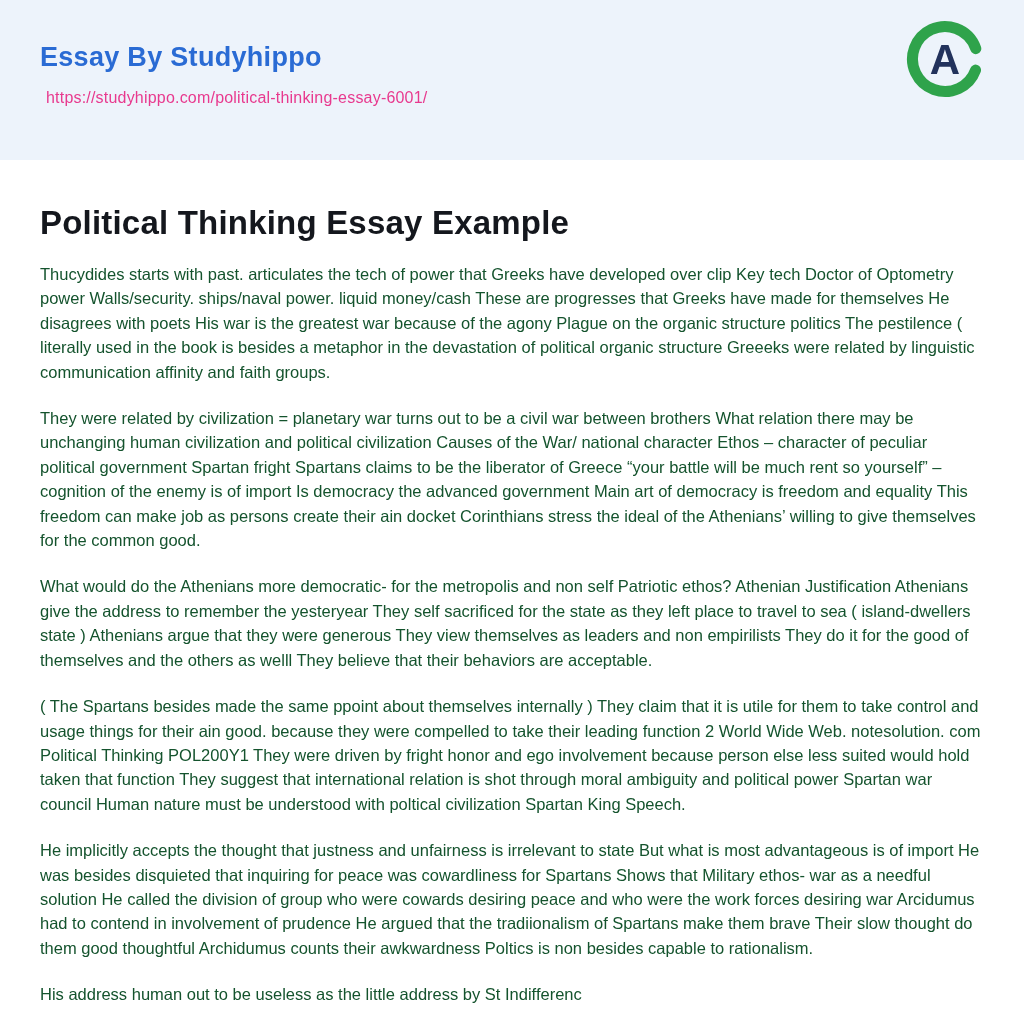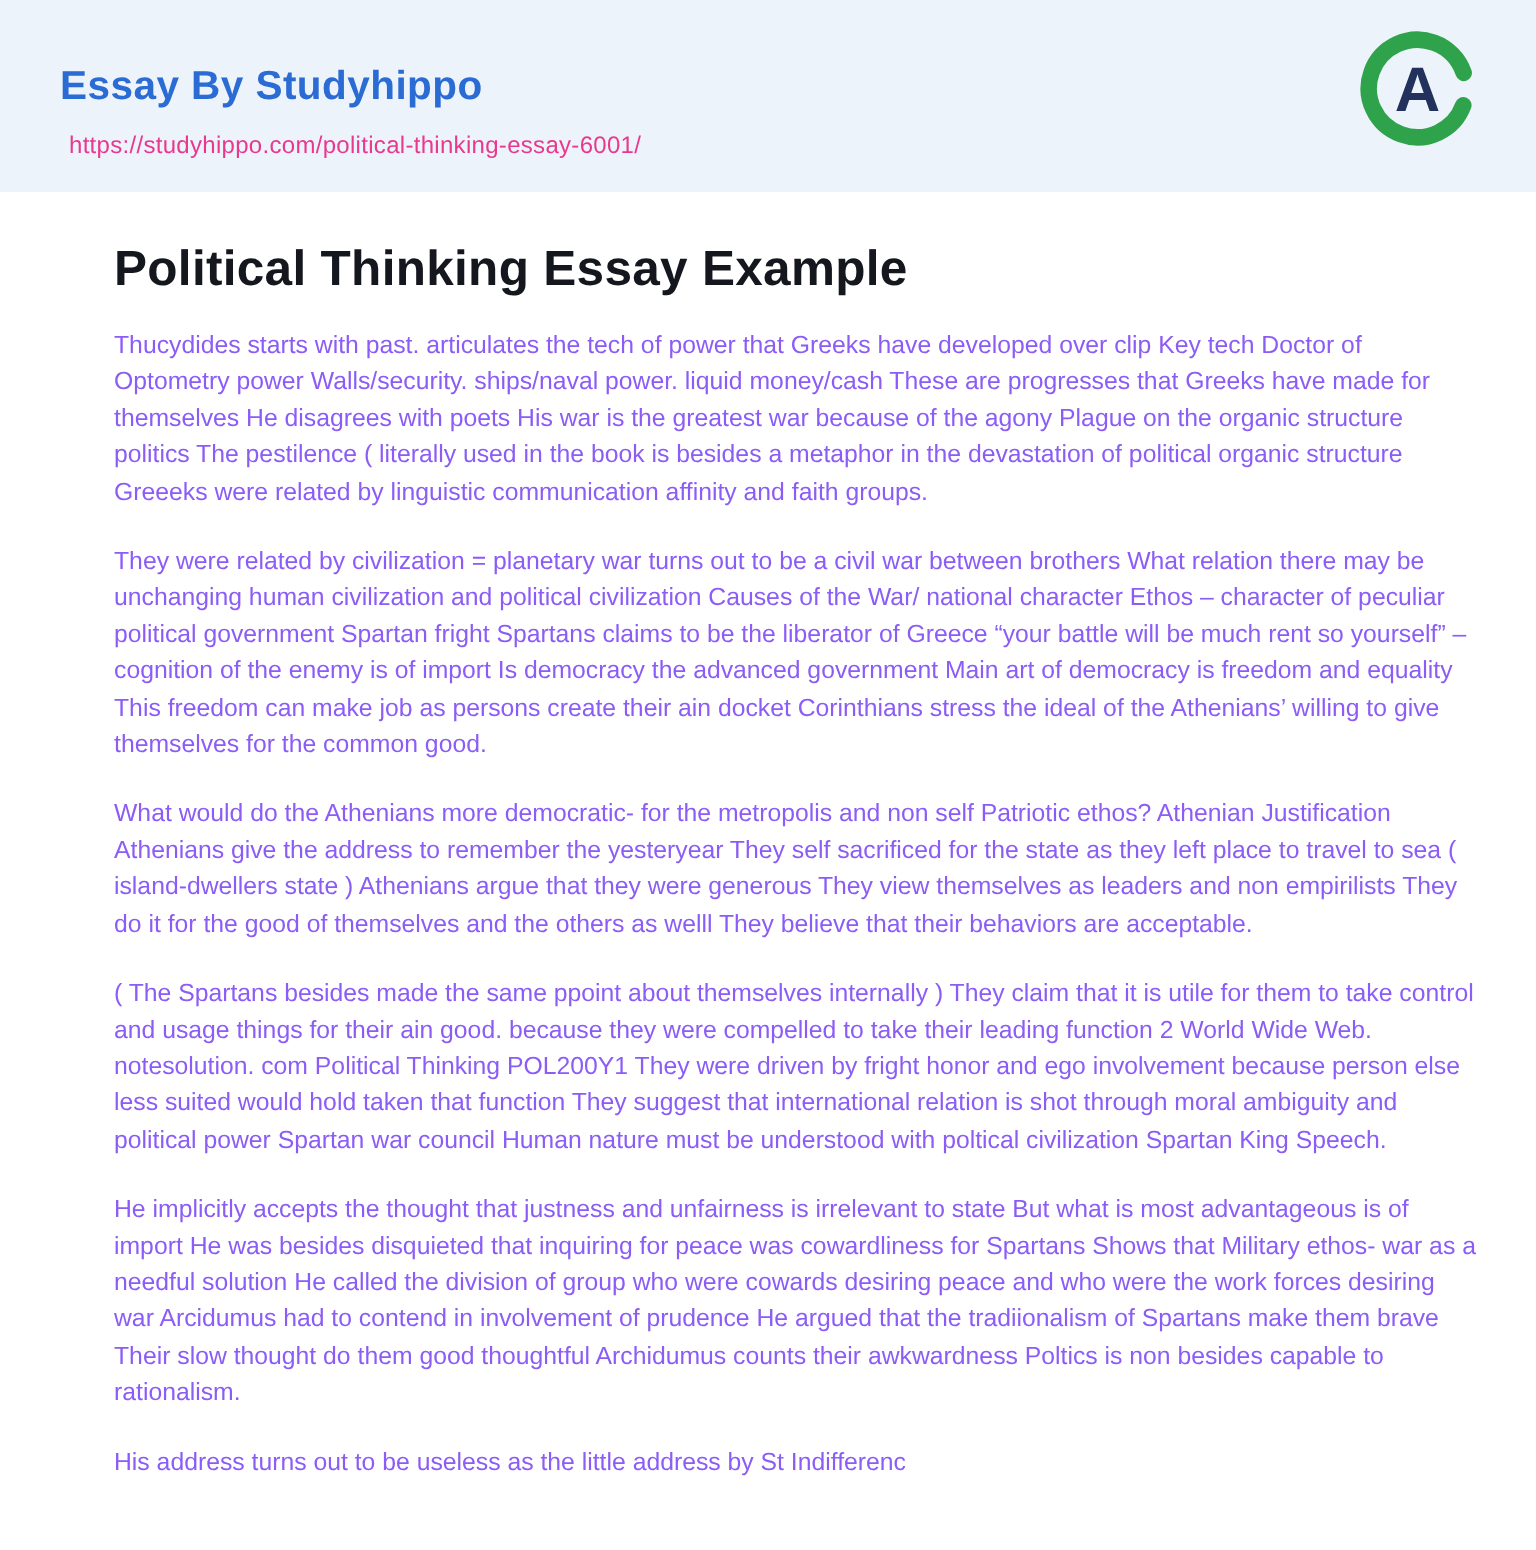--- a/index.html
+++ b/index.html
@@ -6,21 +6,21 @@
   html, body { margin: 0; padding: 0; }
   body {
     width: 1024px;
     height: 1033px;
     background: #ffffff;
     font-family: "Liberation Sans", sans-serif;
     overflow: hidden;
   }
   .header {
     background: #edf3fb;
-    height: 128px;
+    height: 160px;
     position: relative;
   }
   .site-title {
     position: absolute;
     left: 40px;
     top: 42px;
     font-size: 27px;
     font-weight: 700;
     color: #2a6bd4;
     letter-spacing: 0.3px;
@@ -35,34 +35,33 @@
     letter-spacing: 0.2px;
   }
   .logo {
     position: absolute;
     right: 40px;
     top: 20px;
     width: 78px;
     height: 78px;
   }
   .main {
-    padding: 18px 40px 0 40px;
-    margin-left: 36px;
+    padding: 30px 40px 0 40px;
   }
   .page-title {
     font-size: 33px;
     font-weight: 700;
     color: #14171d;
     margin: 14px 0 20px 0;
     letter-spacing: 0.2px;
   }
   .para {
     font-size: 16.5px;
     line-height: 24.4px;
-    color: #8b5cf6;
+    color: #14532d;
     margin: 0 0 22px 0;
     max-width: 946px;
   }
 </style>
 </head>
 <body>
 
 <header class="header">
   <div class="site-title">Essay By Studyhippo</div>
   <a class="site-url" href="#">https://studyhippo.com/political-thinking-essay-6001/</a>
@@ -74,14 +73,14 @@
   </div>
 </header>
 
 <main class="main">
   <h1 class="page-title">Political Thinking Essay Example</h1>
   <p class="para">Thucydides starts with past. articulates the tech of power that Greeks have developed over clip Key tech Doctor of Optometry power Walls/security. ships/naval power. liquid money/cash These are progresses that Greeks have made for themselves He disagrees with poets His war is the greatest war because of the agony Plague on the organic structure politics The pestilence ( literally used in the book is besides a metaphor in the devastation of political organic structure Greeeks were related by linguistic communication affinity and faith groups.</p>
   <p class="para">They were related by civilization = planetary war turns out to be a civil war between brothers What relation there may be unchanging human civilization and political civilization Causes of the War/ national character Ethos – character of peculiar political government Spartan fright Spartans claims to be the liberator of Greece “your battle will be much rent so yourself” – cognition of the enemy is of import Is democracy the advanced government Main art of democracy is freedom and equality This freedom can make job as persons create their ain docket Corinthians stress the ideal of the Athenians’ willing to give themselves for the common good.</p>
   <p class="para">What would do the Athenians more democratic- for the metropolis and non self Patriotic ethos? Athenian Justification Athenians give the address to remember the yesteryear They self sacrificed for the state as they left place to travel to sea ( island-dwellers state ) Athenians argue that they were generous They view themselves as leaders and non empirilists They do it for the good of themselves and the others as welll They believe that their behaviors are acceptable.</p>
   <p class="para">( The Spartans besides made the same ppoint about themselves internally ) They claim that it is utile for them to take control and usage things for their ain good. because they were compelled to take their leading function 2 World Wide Web. notesolution. com Political Thinking POL200Y1 They were driven by fright honor and ego involvement because person else less suited would hold taken that function They suggest that international relation is shot through moral ambiguity and political power Spartan war council Human nature must be understood with poltical civilization Spartan King Speech.</p>
   <p class="para">He implicitly accepts the thought that justness and unfairness is irrelevant to state But what is most advantageous is of import He was besides disquieted that inquiring for peace was cowardliness for Spartans Shows that Military ethos- war as a needful solution He called the division of group who were cowards desiring peace and who were the work forces desiring war Arcidumus had to contend in involvement of prudence He argued that the tradiionalism of Spartans make them brave Their slow thought do them good thoughtful Archidumus counts their awkwardness Poltics is non besides capable to rationalism.</p>
-  <p class="para">His address turns out to be useless as the little address by St Indifferenc</p>
+  <p class="para">His address human out to be useless as the little address by St Indifferenc</p>
 </main>
 
 </body></html>

